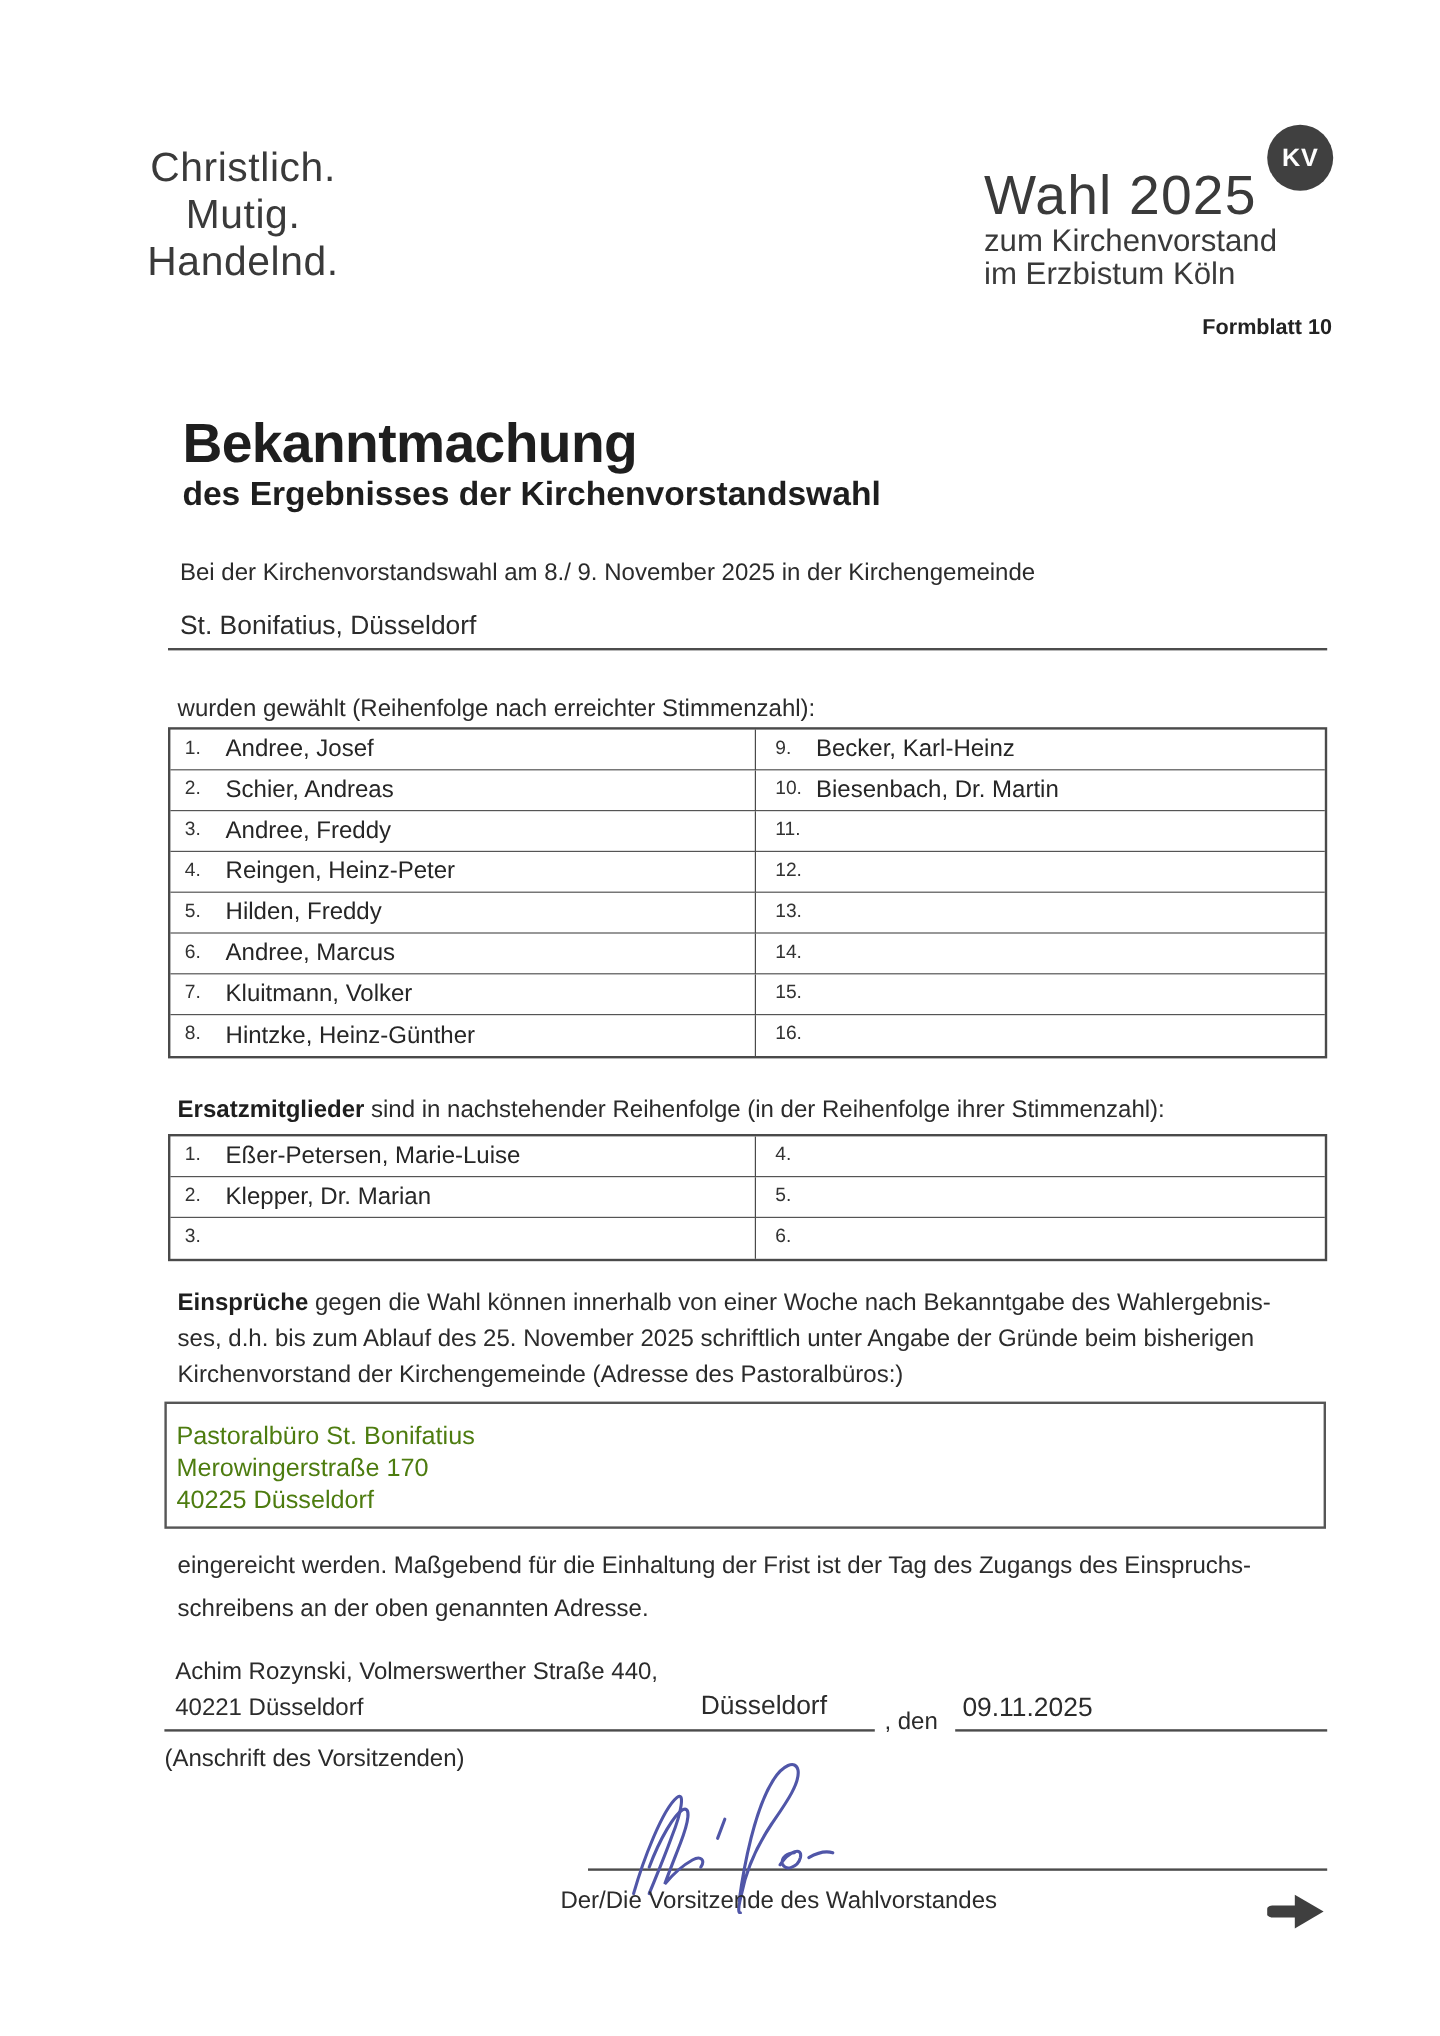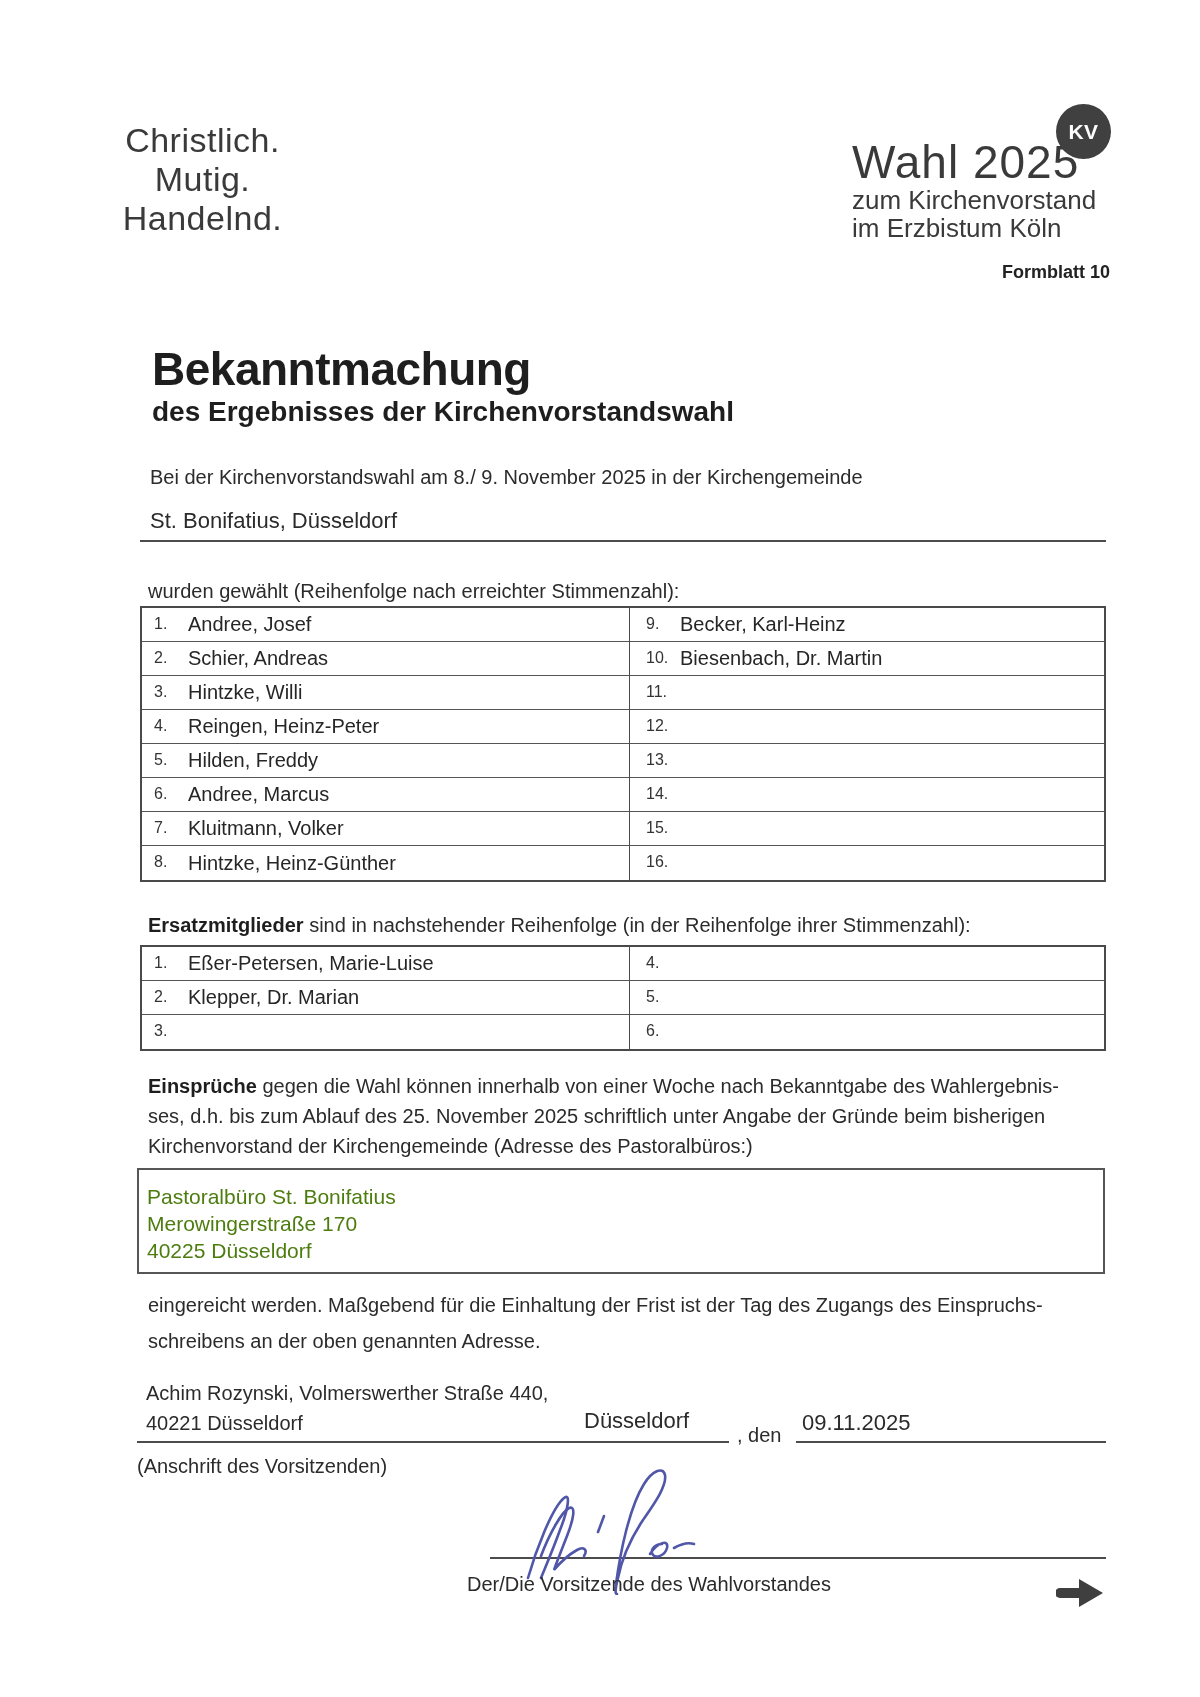--- a/index.html
+++ b/index.html
@@ -6,21 +6,21 @@
   html,body { background:#ffffff; }
   .page {
     position:relative; width:1200px; height:1697px; background:#fff;
     font-family:"Liberation Sans", sans-serif; color:#2b2b2b; overflow:hidden;
   }
   .abs { position:absolute; }
 
   
   .logo { left:95px; top:121px; width:215px; text-align:center;
           font-size:34px; line-height:39px; color:#3a3a3a; letter-spacing:.5px; }
-  .wahl-block { left:820px; top:138px; width:320px; color:#3a3a3a;margin-left:32px; }
+  .wahl-block { left:820px; top:138px; width:320px; color:#3a3a3a; }
   .wahl-title { font-size:46px; line-height:48px; letter-spacing:1px; }
   .wahl-sub { font-size:26px; line-height:28px; }
   .kv-badge { left:1056px; top:104px; width:55px; height:55px; border-radius:50%;
               background:#404040; color:#fdfdfd; display:flex; align-items:center;
               justify-content:center; font-size:21px; font-weight:bold; letter-spacing:.5px; }
   .formblatt { left:895px; top:262px; width:215px; text-align:right;
                font-size:18px; font-weight:bold; color:#222; }
 
   
   .h1 { left:152px; top:342px; font-size:46px; font-weight:bold; color:#1e1e1e; letter-spacing:-.5px; }
@@ -110,21 +110,21 @@
     <div class="cell cl">
         <span class="num">2.</span>
         <span class="nm">Schier, Andreas</span>
       </div>
     <div class="cell cr">
         <span class="num">10.</span>
         <span class="nm">Biesenbach, Dr. Martin</span>
       </div>
     <div class="cell cl">
         <span class="num">3.</span>
-        <span class="nm">Hintzke, Willi</span>
+        <span class="nm">Andree, Freddy</span>
       </div>
     <div class="cell cr">
         <span class="num">11.</span>
         <span class="nm"></span>
       </div>
     <div class="cell cl">
         <span class="num">4.</span>
         <span class="nm">Reingen, Heinz-Peter</span>
       </div>
     <div class="cell cr">

